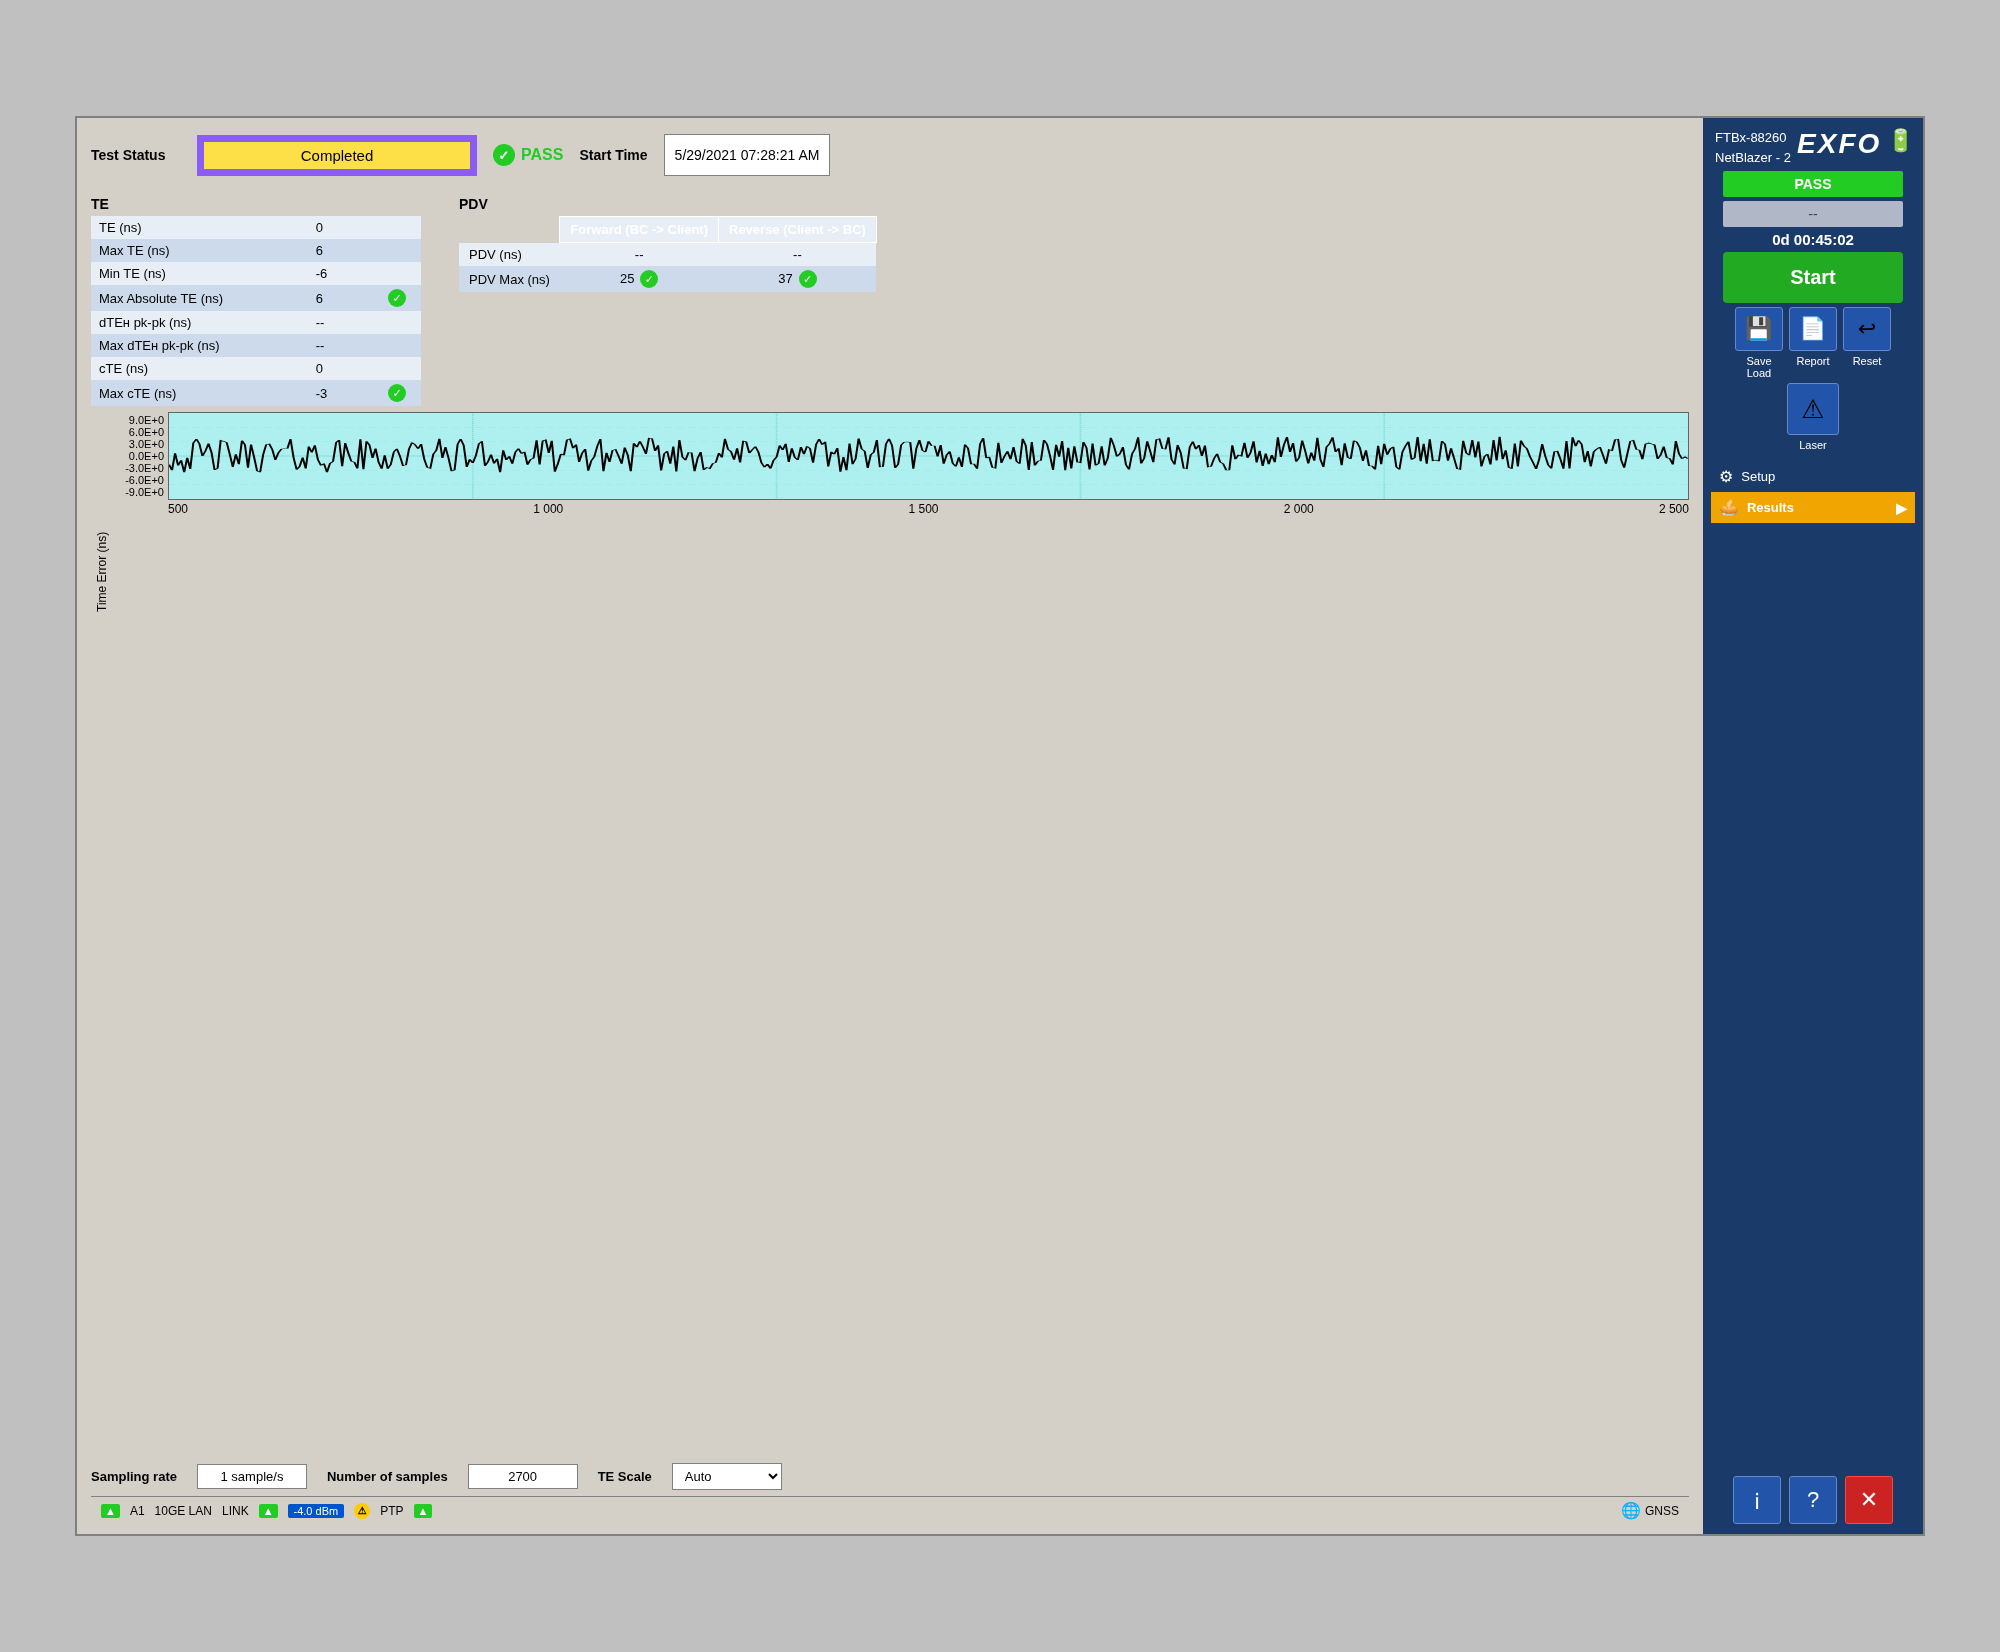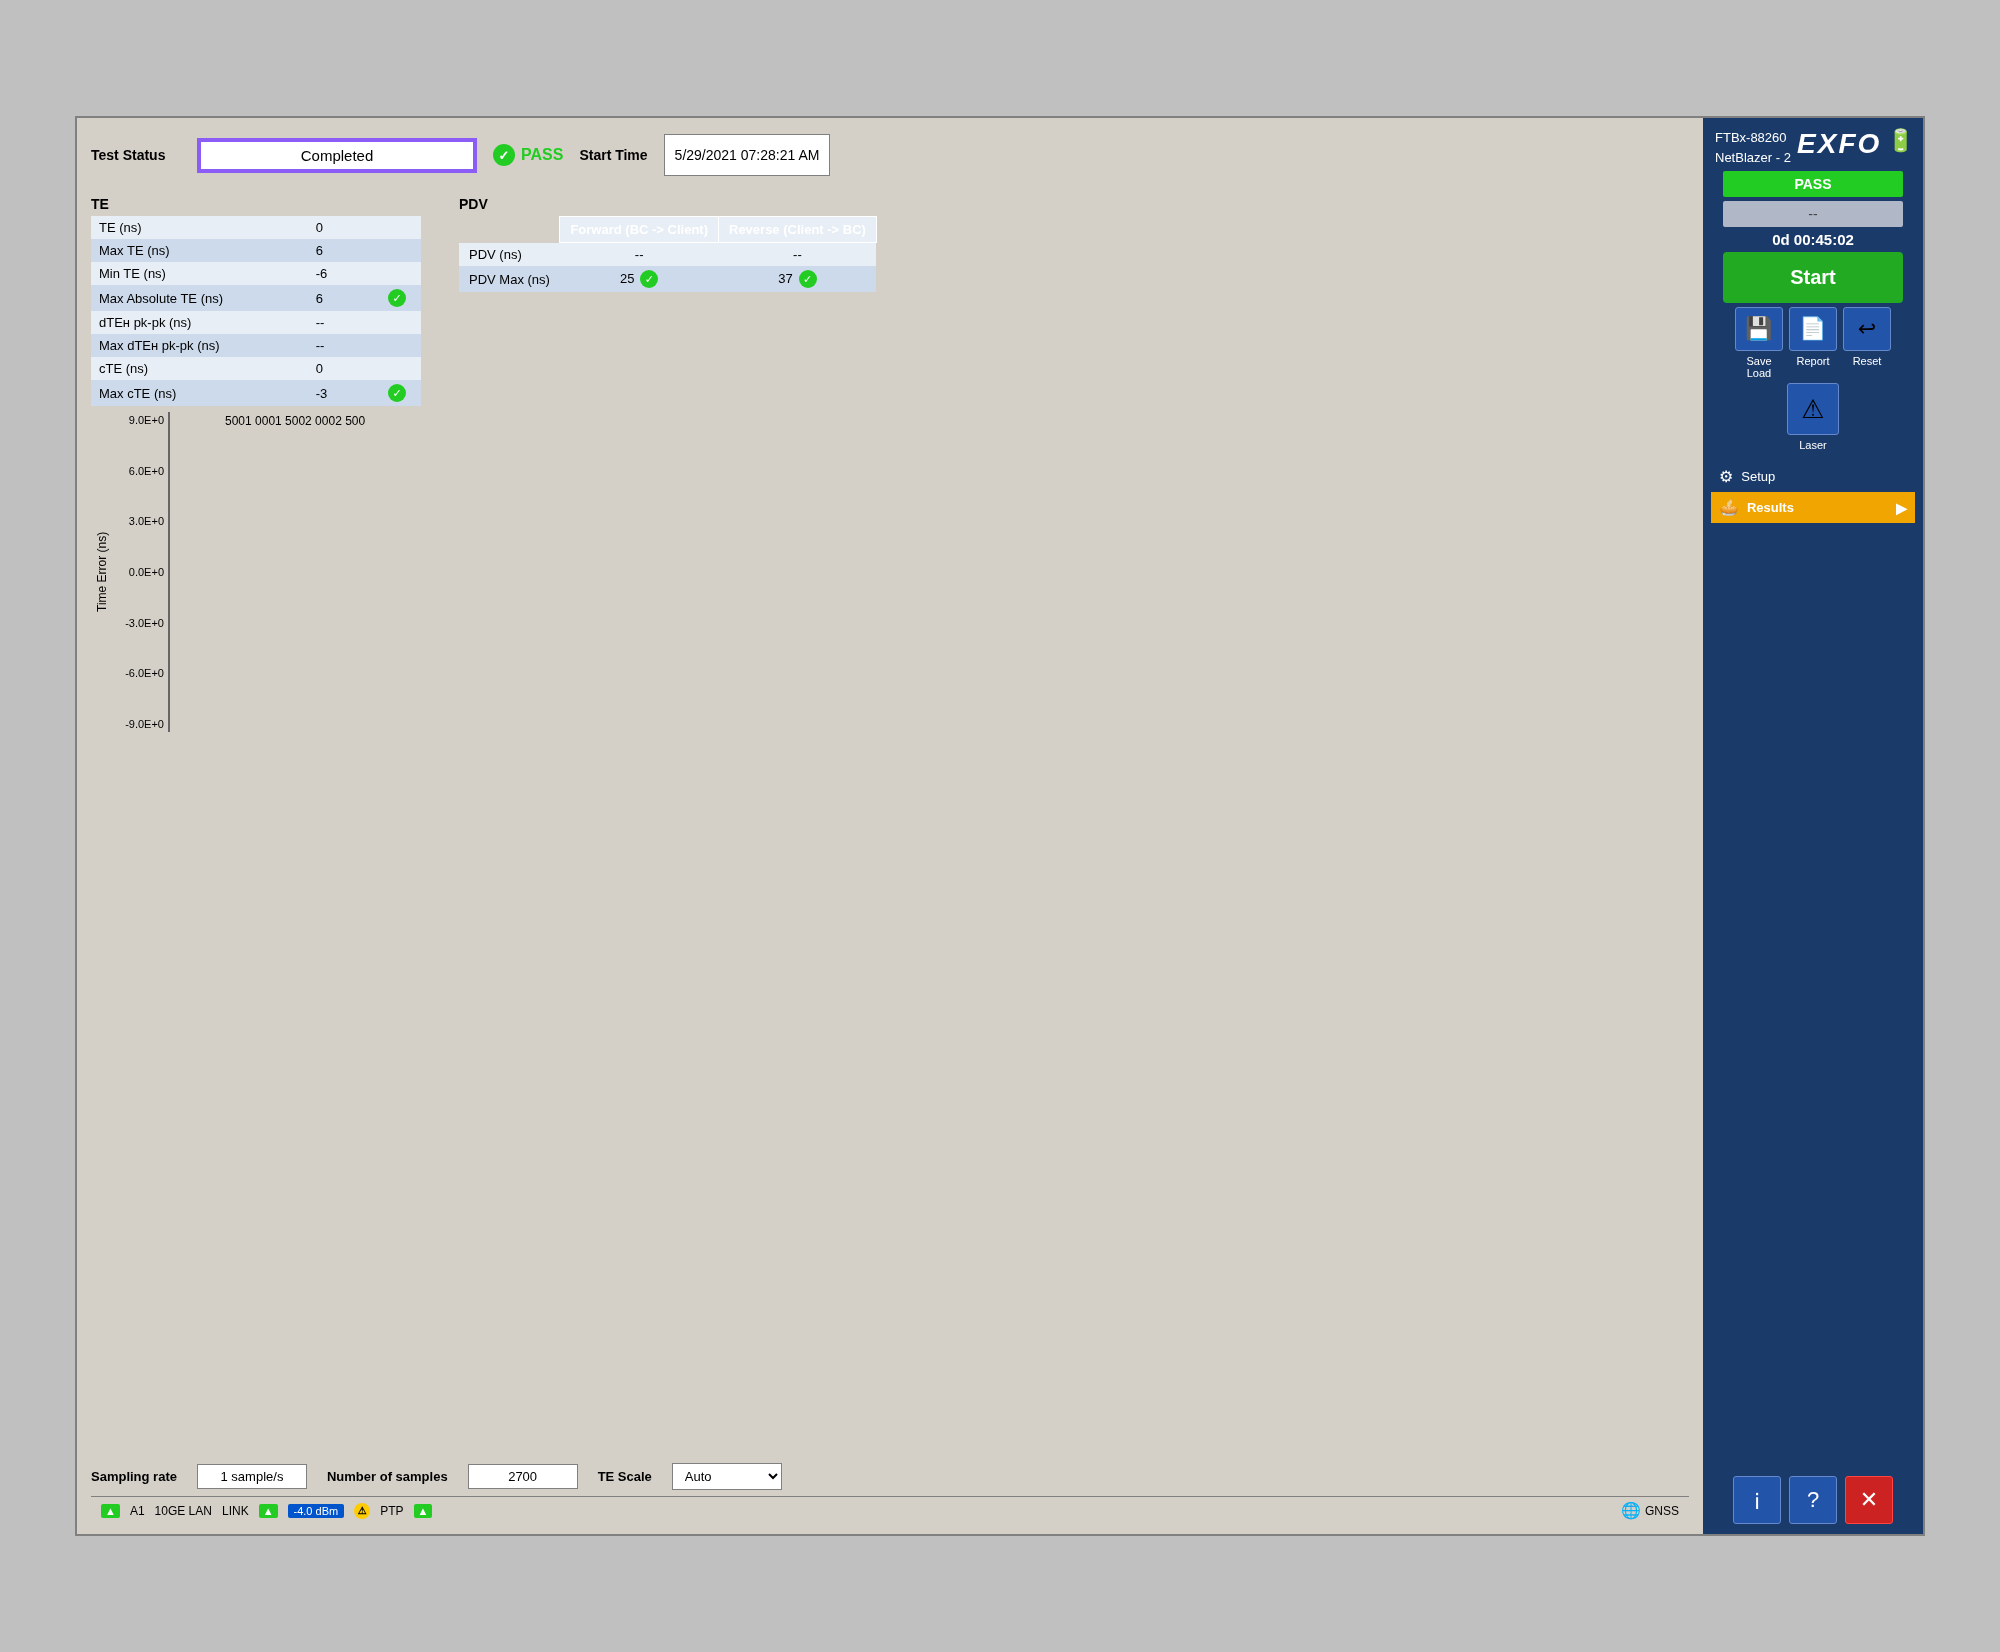--- a/index.html
+++ b/index.html
@@ -71,22 +71,22 @@
       gap: 16px;
       margin-bottom: 14px;
       padding: 6px 0;
     }
     .test-status-label {
       font-size: 14px;
       font-weight: bold;
       min-width: 90px;
     }
     .status-completed {
-      background: #ffffff;
-      border: 4px solid #8b5cf6;
+      background: #fde047;
+      border: 7px solid #8b5cf6;
       padding: 5px 60px;
       font-size: 15px;
       color: #000;
       min-width: 280px;
       text-align: center;
     }
     .pass-badge {
       display: flex;
       align-items: center;
       gap: 6px;
@@ -216,21 +216,21 @@
       writing-mode: vertical-rl;
       transform: rotate(180deg);
       font-size: 12px;
       text-align: center;
       padding: 0 4px;
       white-space: nowrap;
     }
     .chart-inner {
       flex: 1;
       display: flex;
-      flex-direction: row;
+      flex-direction: column;
     }
     .chart-area {
       flex: 1;
       background: #aef0f0;
       border: 1px solid #666;
       position: relative;
       overflow: hidden;
     }
     .y-tick-labels {
       display: flex;

